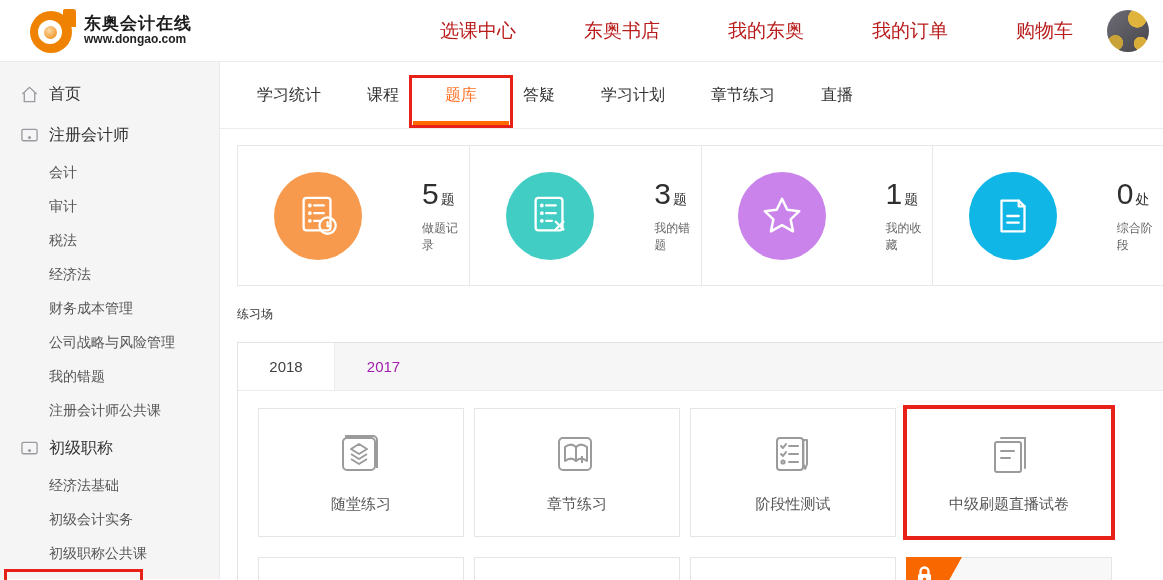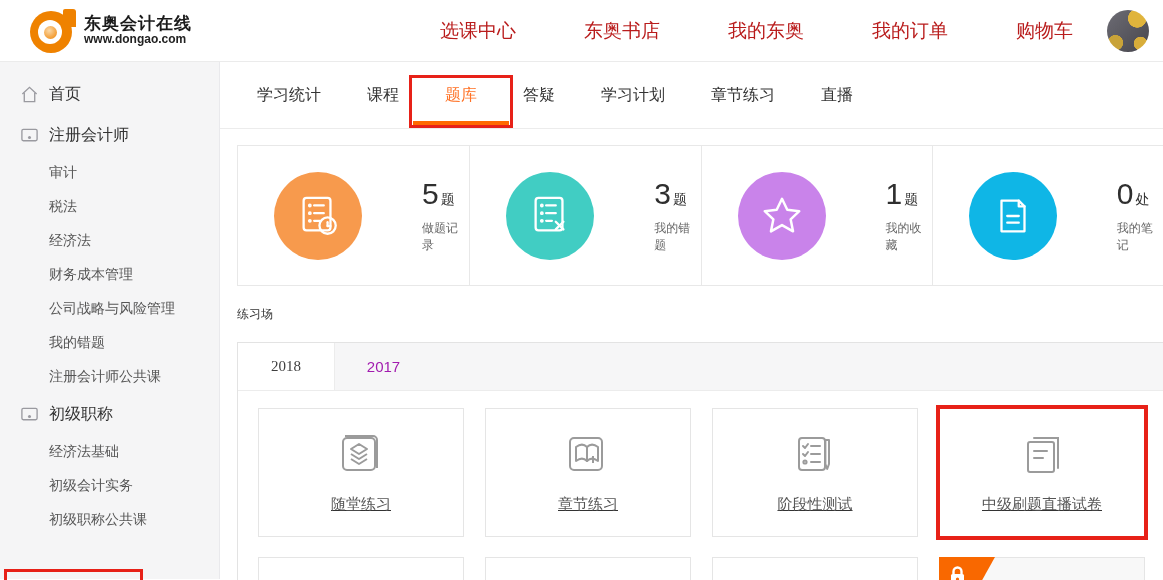--- a/index.html
+++ b/index.html
@@ -102,23 +102,23 @@
   .practice-title { margin:20px 0 0 17px; font-size:12px; color:#333; }
   .practice-panel {
     margin:19px 0 0 17px; width:926px;
     border:1px solid #e3e3e3; border-right:none; border-bottom:none;
   }
   .year-tabs { display:flex; height:48px; background:#f6f6f7; border-bottom:1px solid #ececec; }
   .ytab {
     width:97px; height:100%; display:flex; align-items:center; justify-content:center;
     font-size:15px; color:#a21caf; cursor:pointer;
   }
-  .ytab.active { background:#fff; color:#3f3f3f; border-right:1px solid #ececec; margin-bottom:-1px;font-family:Liberation Serif, serif; }
+  .ytab.active { background:#fff; color:#3f3f3f; border-right:1px solid #ececec; margin-bottom:-1px; }
   .cards { padding:17px 0 0 20px; }
-  .card-row { display:flex; gap:21px;text-decoration:underline; }
+  .card-row { display:flex; gap:10px; }
   .card-row + .card-row { margin-top:20px; }
   .pcard {
     position:relative; width:206px; height:129px; border:1px solid #e5e5e5; background:#fff;
     display:flex; flex-direction:column; align-items:center; justify-content:flex-start;
     padding-top:17px; cursor:pointer;
   }
   .pcard-icon { width:56px; height:56px; color:#9b9b9b; }
   .pcard-icon svg { width:100%; height:100%; }
   .pcard-label { margin-top:13px; font-size:15px; color:#555; }
   .card-redbox {
@@ -179,20 +179,21 @@
 
       <div class="side-row">
         <span class="side-ic">
           <svg viewBox="0 0 20 20" fill="none" stroke="currentColor" stroke-width="1.4">
             <rect x="2" y="3.5" width="16" height="12" rx="1.5"></rect>
               <circle cx="10" cy="12" r="1.6" fill="currentColor" stroke="none"></circle>
           </svg>
         </span>
         <span>注册会计师</span>
       </div>
+      <div class="side-sub">会计</div>
       <div class="side-sub">审计</div>
       <div class="side-sub">税法</div>
       <div class="side-sub">经济法</div>
       <div class="side-sub">财务成本管理</div>
       <div class="side-sub">公司战略与风险管理</div>
       <div class="side-sub">我的错题</div>
       <div class="side-sub">注册会计师公共课</div>
 
       <div class="side-row">
         <span class="side-ic">
@@ -301,21 +302,21 @@
               <path d="M30 8 v6 h6"></path>
               <line x1="18" y1="24" x2="30" y2="24"></line>
                 <line x1="18" y1="31" x2="30" y2="31"></line>
             </svg>
           </div>
           <div class="stat-info">
             <div class="stat-num-row">
               <span class="stat-value">0</span>
               <span class="stat-unit">处</span>
             </div>
-            <span class="stat-label">我的笔记</span>
+            <span class="stat-label">综合阶段</span>
           </div>
         </div>
       </div>
 
       <div class="practice-title">练习场</div>
 
       <div class="practice-panel">
         <div class="year-tabs">
           <div class="ytab active">2018</div>
           <div class="ytab">2017</div>

